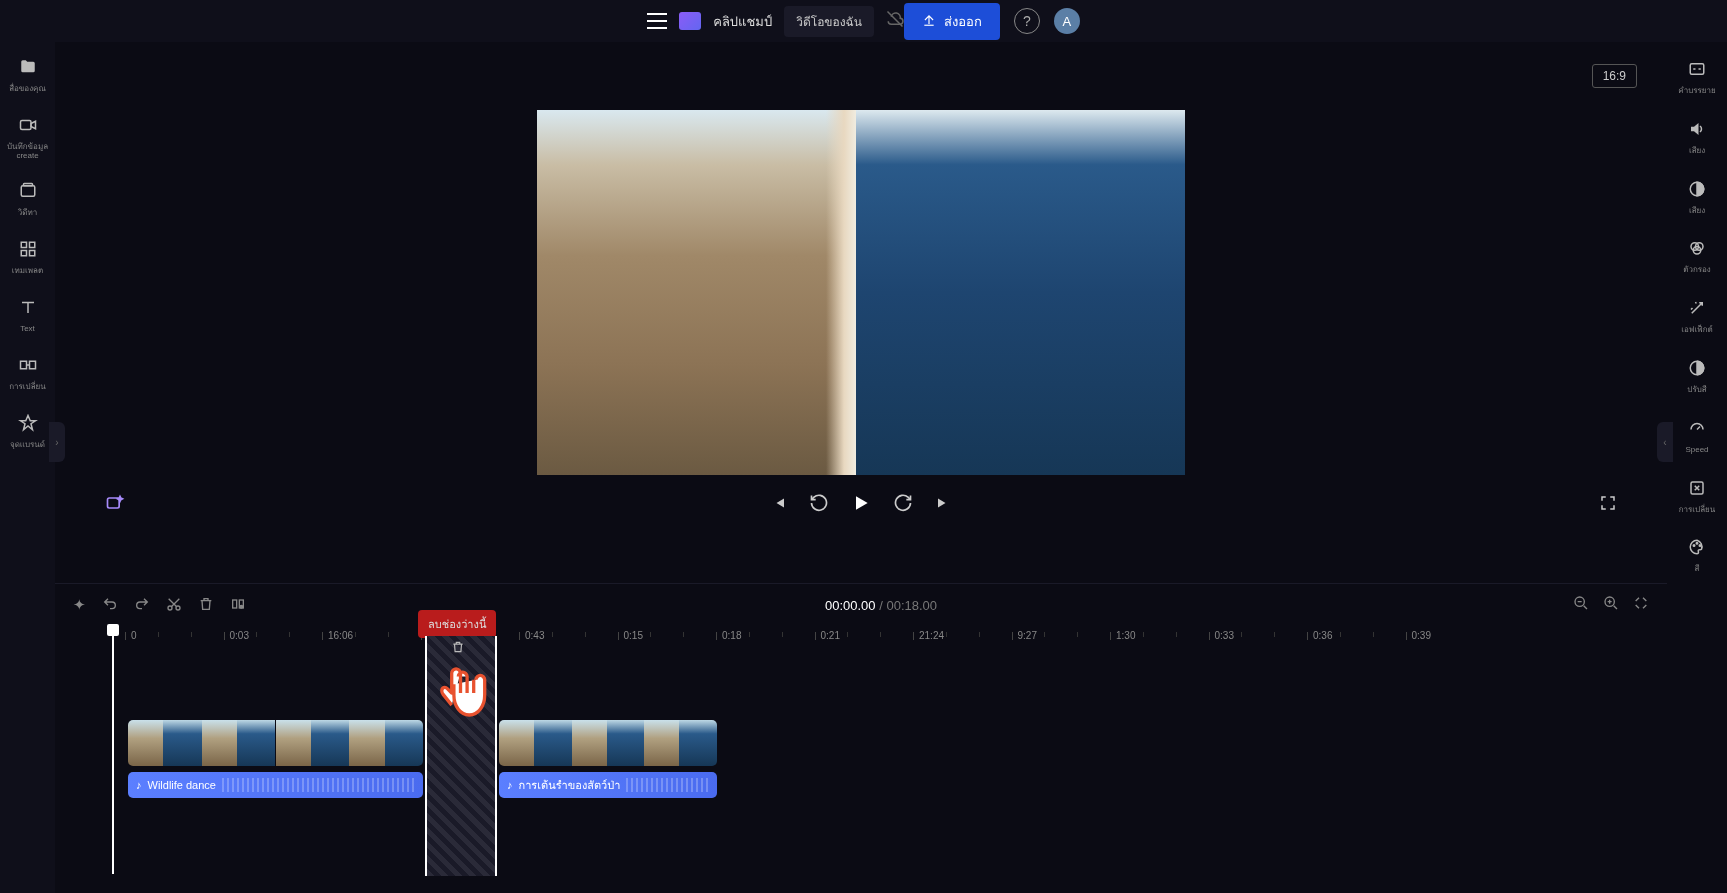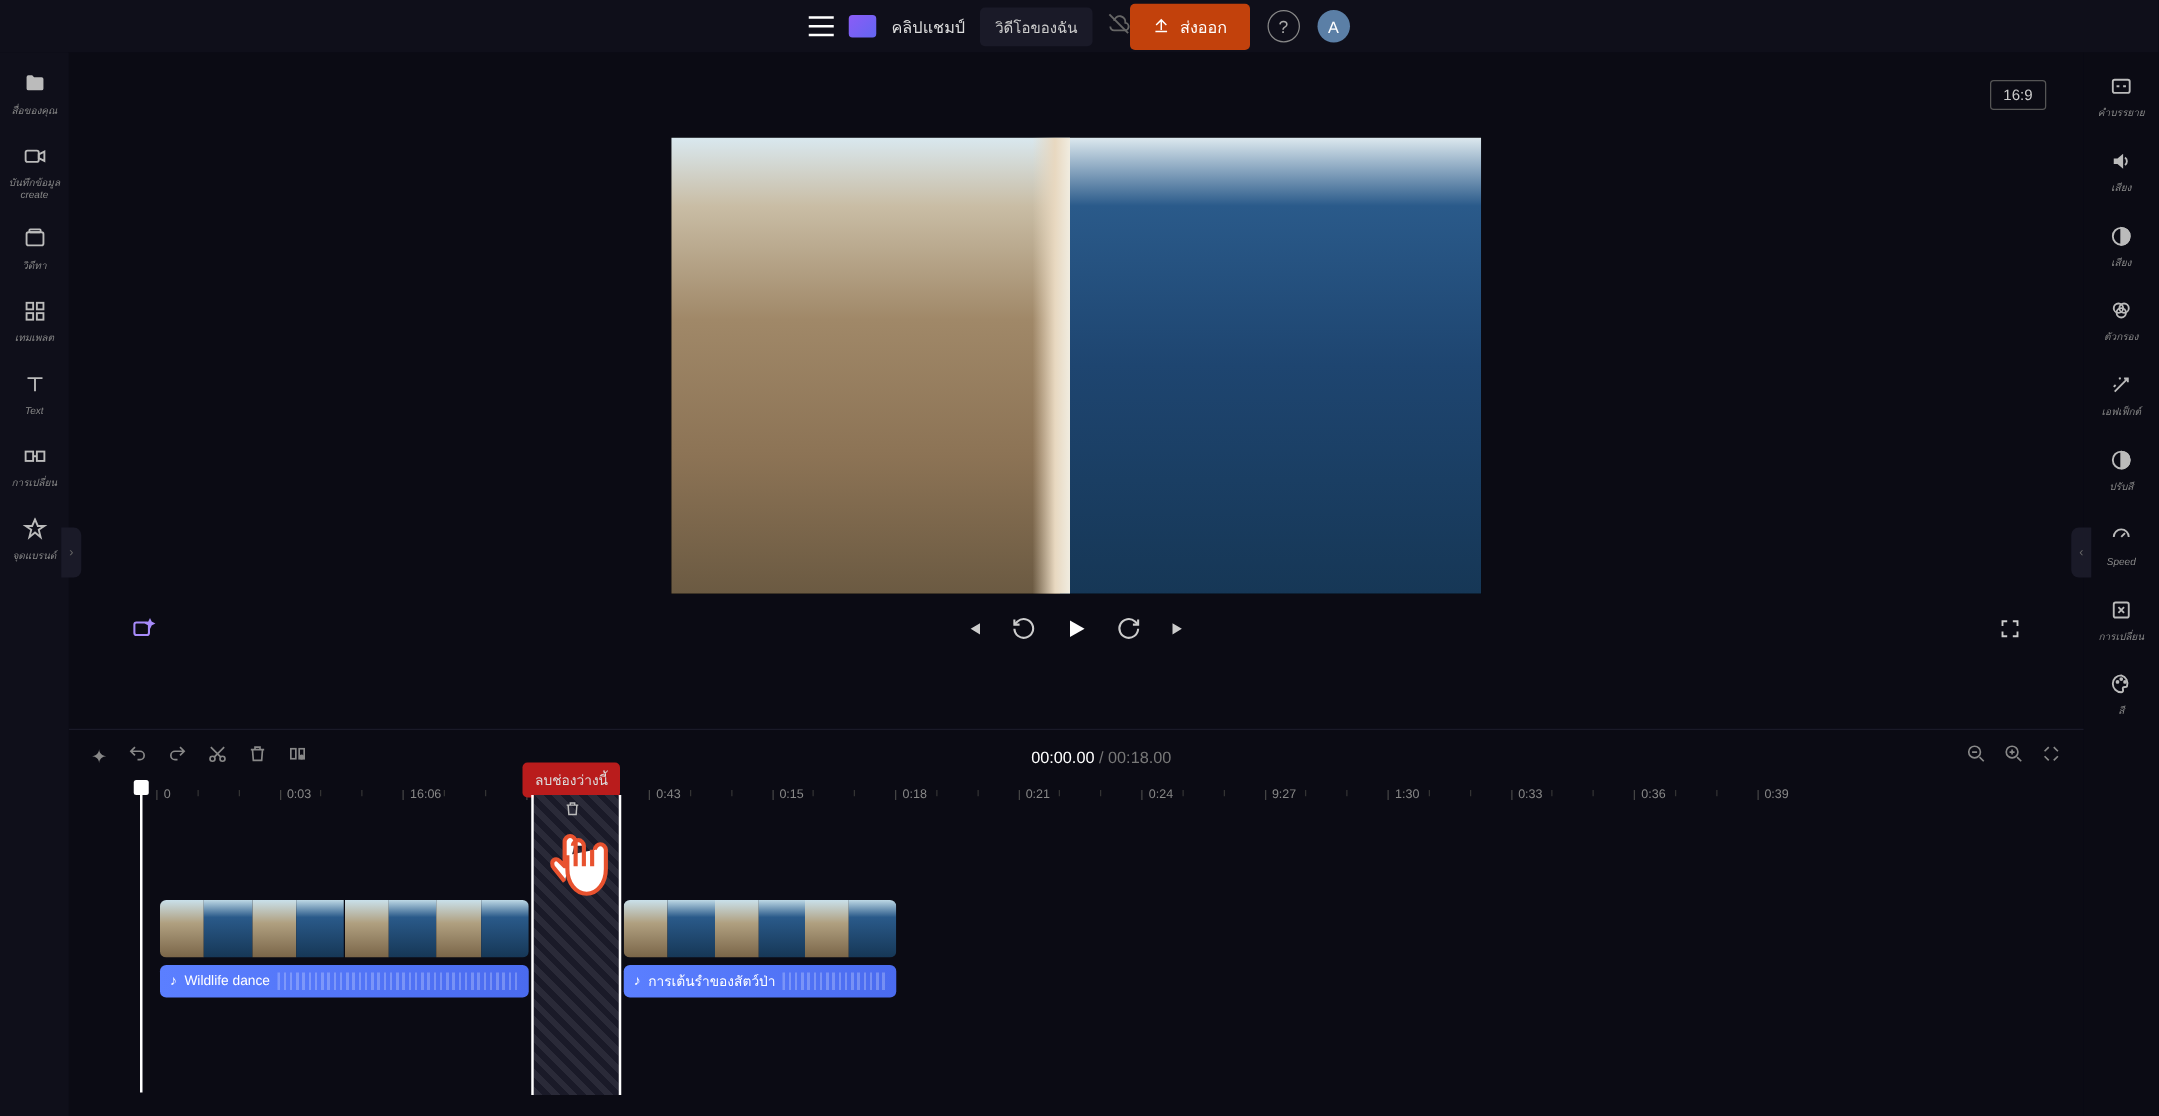--- a/index.html
+++ b/index.html
@@ -7,30 +7,30 @@
 
 .header { height: 42px; background: #0f0f1a; display: flex; align-items: center; padding: 0 12px; justify-content: center; }
 .header-left { display: flex; align-items: center; gap: 12px; }
 .hamburger { width: 20px; height: 16px; display: flex; flex-direction: column; justify-content: space-between; cursor: pointer; }
 .hamburger span { height: 2px; background: #fff; }
 .logo-icon { width: 22px; height: 18px; background: linear-gradient(135deg, #8b5cf6, #6366f1); border-radius: 3px; }
 .app-title { font-size: 13px; color: #ddd; }
 .tab-chip { background: #1a1a28; padding: 6px 12px; border-radius: 4px; font-size: 12px; color: #ccc; }
 .sync-icon { color: #666; }
 .header-right { display: flex; align-items: center; gap: 14px; }
-.export-btn { background: #c2410c; color: #fff; border: none; padding: 8px 18px; border-radius: 4px; font-size: 13px; display: flex; align-items: center; gap: 8px; cursor: pointer; }
+.export-btn { background: #1d4ed8; color: #fff; border: none; padding: 8px 18px; border-radius: 4px; font-size: 13px; display: flex; align-items: center; gap: 8px; cursor: pointer; }
 .help-icon, .avatar { width: 26px; height: 26px; border-radius: 50%; display: flex; align-items: center; justify-content: center; }
 .help-icon { border: 1.5px solid #888; color: #aaa; font-size: 14px; }
 .avatar { background: #5b7fa6; font-size: 13px; }
 
 .main { display: flex; height: calc(100% - 42px); }
 .left-rail { width: 55px; background: #0f0f1a; display: flex; flex-direction: column; align-items: center; padding-top: 14px; gap: 18px; position: relative; }
 .rail-item { display: flex; flex-direction: column; align-items: center; gap: 4px; cursor: pointer; padding: 2px; width: 100%; }
 .rail-item .icon { font-size: 18px; color: #bbb; }
-.rail-item .label { font-size: 8px; color: #888; text-align: center; line-height: 1.1; font-style: italic; }
+.rail-item .label { font-size: 8px; color: #888; text-align: center; line-height: 1.1; }
 .rail-expand { position: absolute; right: -10px; top: 380px; width: 16px; height: 40px; background: #1a1a28; border-radius: 0 6px 6px 0; display: flex; align-items: center; justify-content: center; color: #666; font-size: 10px; }
 
 .center { flex: 1; display: flex; flex-direction: column; background: #0b0b14; }
 .preview-area { flex: 1; display: flex; flex-direction: column; align-items: center; justify-content: center; position: relative; padding-top: 20px; }
 .aspect-badge { position: absolute; top: 22px; right: 30px; border: 1px solid #555; padding: 4px 10px; font-size: 12px; color: #ccc; border-radius: 3px; }
 .video-canvas { width: 648px; height: 365px; background: #000; overflow: hidden; }
 .ocean-scene { width: 100%; height: 100%; display: flex; }
 .land { width: 48%; height: 100%; background: linear-gradient(180deg, #d9e8ef 0%, #c9bda5 15%, #a08868 40%, #8c7355 70%, #6b5a42 100%); position: relative; }
 .land::after { content: ''; position: absolute; right: -8px; top: 0; bottom: 0; width: 30px; background: linear-gradient(90deg, transparent, #e8d8c0 60%, #f0ece0); }
 .sea { width: 52%; height: 100%; background: linear-gradient(180deg, #dde9ef 0%, #2a5a8a 15%, #1e4570 50%, #163756 100%); }
@@ -277,21 +277,21 @@
             <div class="subtick" style="left: 511.667px;"></div>
             <div class="tick" style="left: 550.5px;">0:15</div>
             <div class="subtick" style="left: 577.333px;"></div>
             <div class="subtick" style="left: 610.167px;"></div>
             <div class="tick" style="left: 649px;">0:18</div>
             <div class="subtick" style="left: 675.833px;"></div>
             <div class="subtick" style="left: 708.667px;"></div>
             <div class="tick" style="left: 747.5px;">0:21</div>
             <div class="subtick" style="left: 774.333px;"></div>
             <div class="subtick" style="left: 807.167px;"></div>
-            <div class="tick" style="left: 846px;">0:24</div>
+            <div class="tick" style="left: 846px;">21:24</div>
             <div class="subtick" style="left: 872.833px;"></div>
             <div class="subtick" style="left: 905.667px;"></div>
             <div class="tick" style="left: 944.5px;">9:27</div>
             <div class="subtick" style="left: 971.333px;"></div>
             <div class="subtick" style="left: 1004.17px;"></div>
             <div class="tick" style="left: 1043px;">1:30</div>
             <div class="subtick" style="left: 1069.83px;"></div>
             <div class="subtick" style="left: 1102.67px;"></div>
             <div class="tick" style="left: 1141.5px;">0:33</div>
             <div class="subtick" style="left: 1168.33px;"></div>

